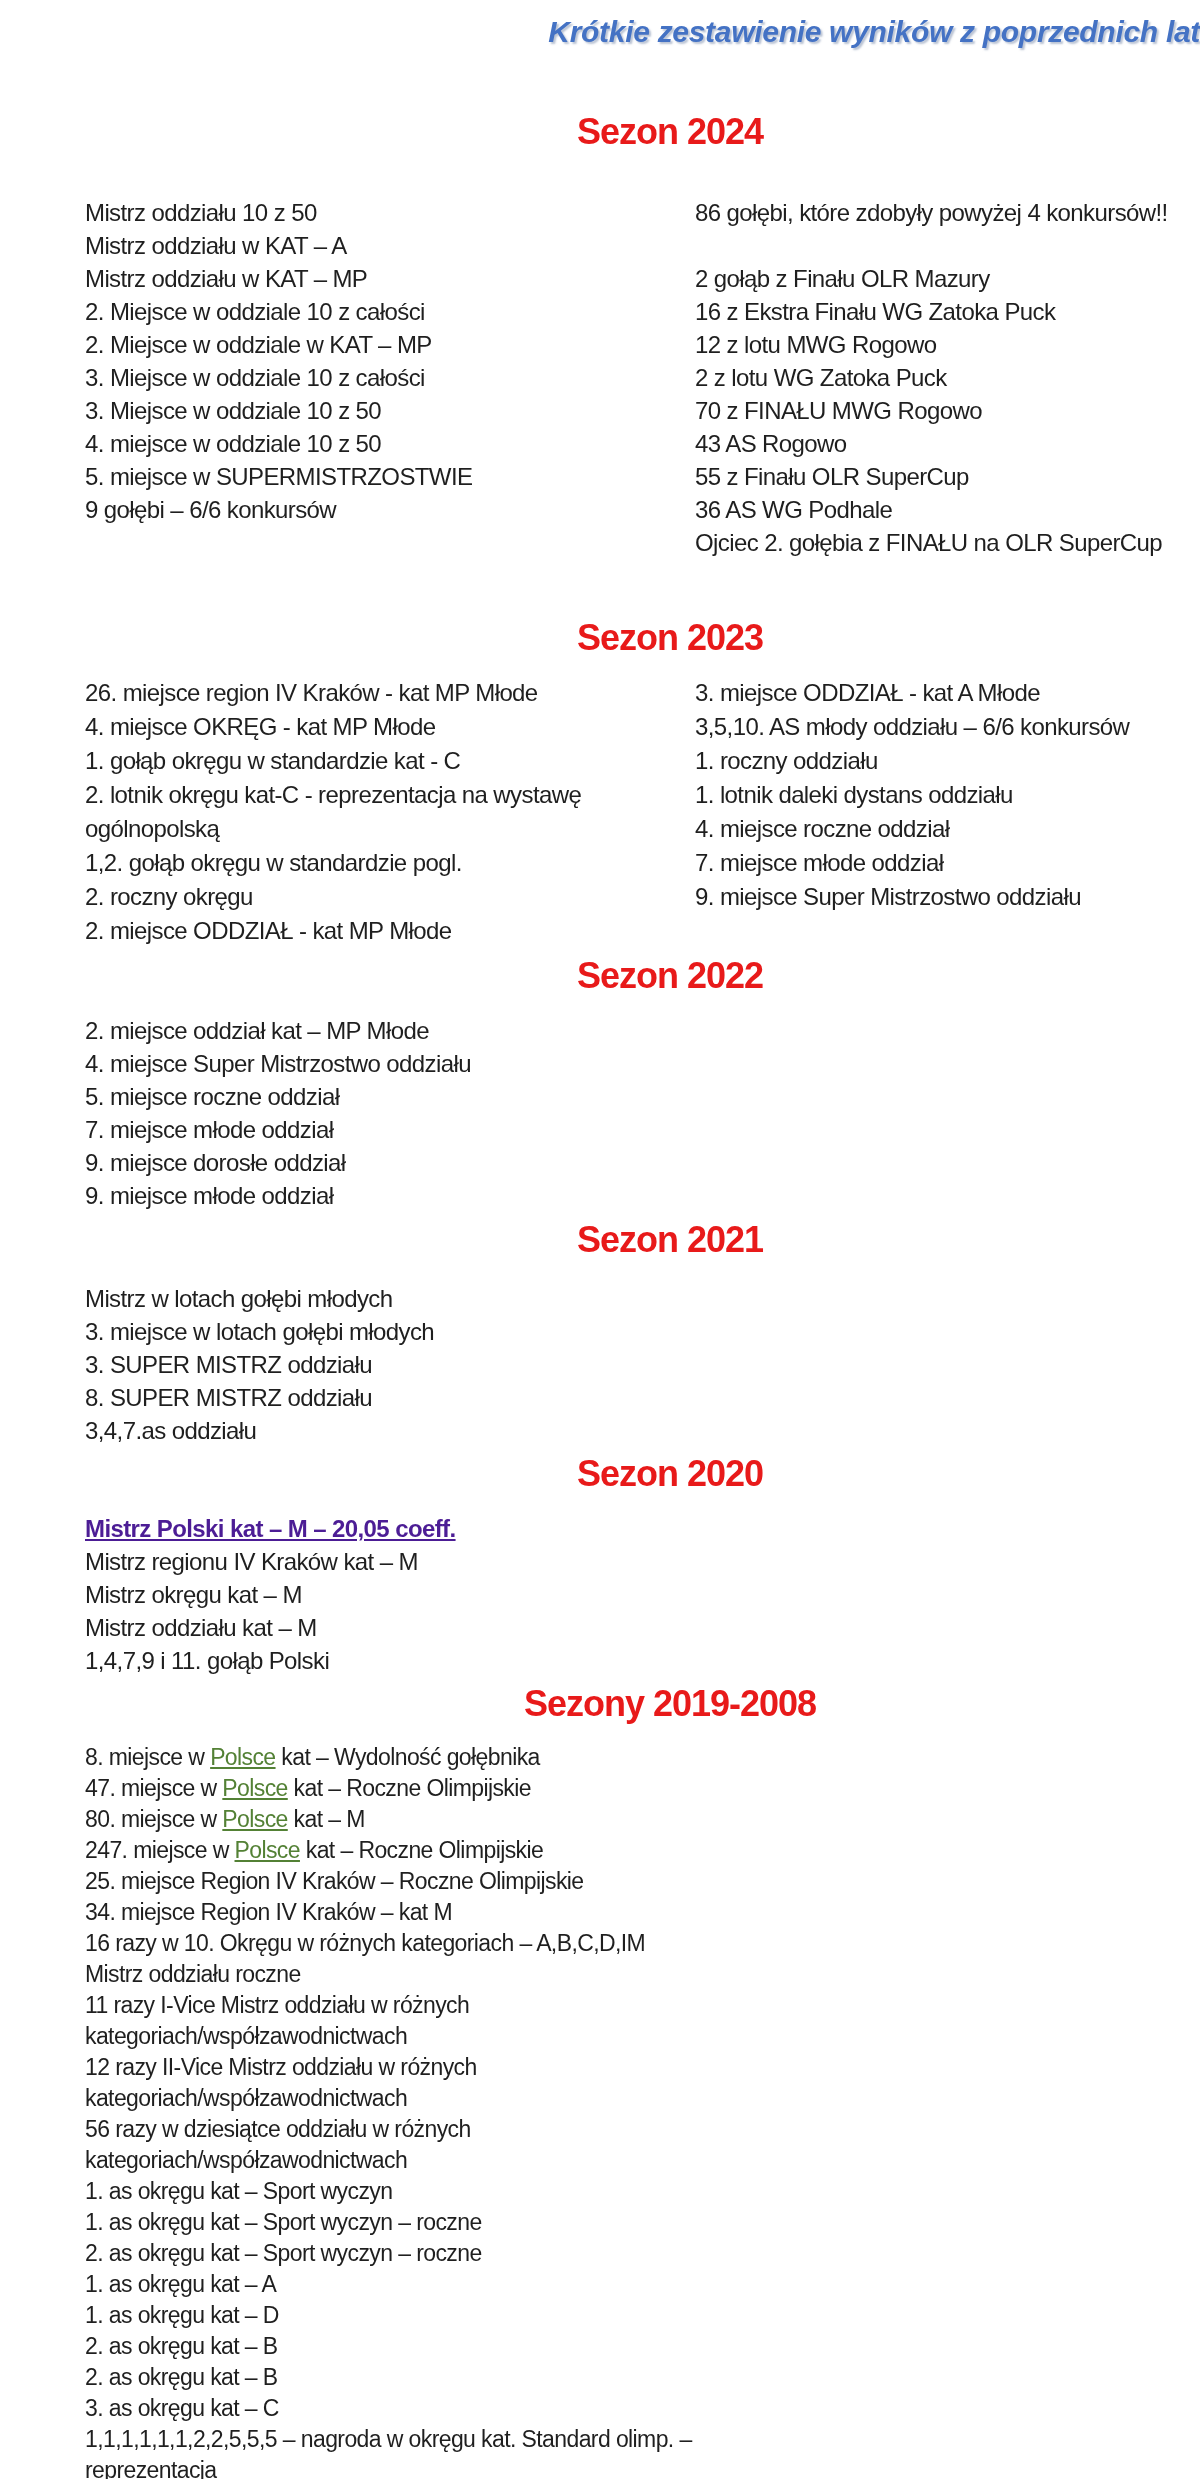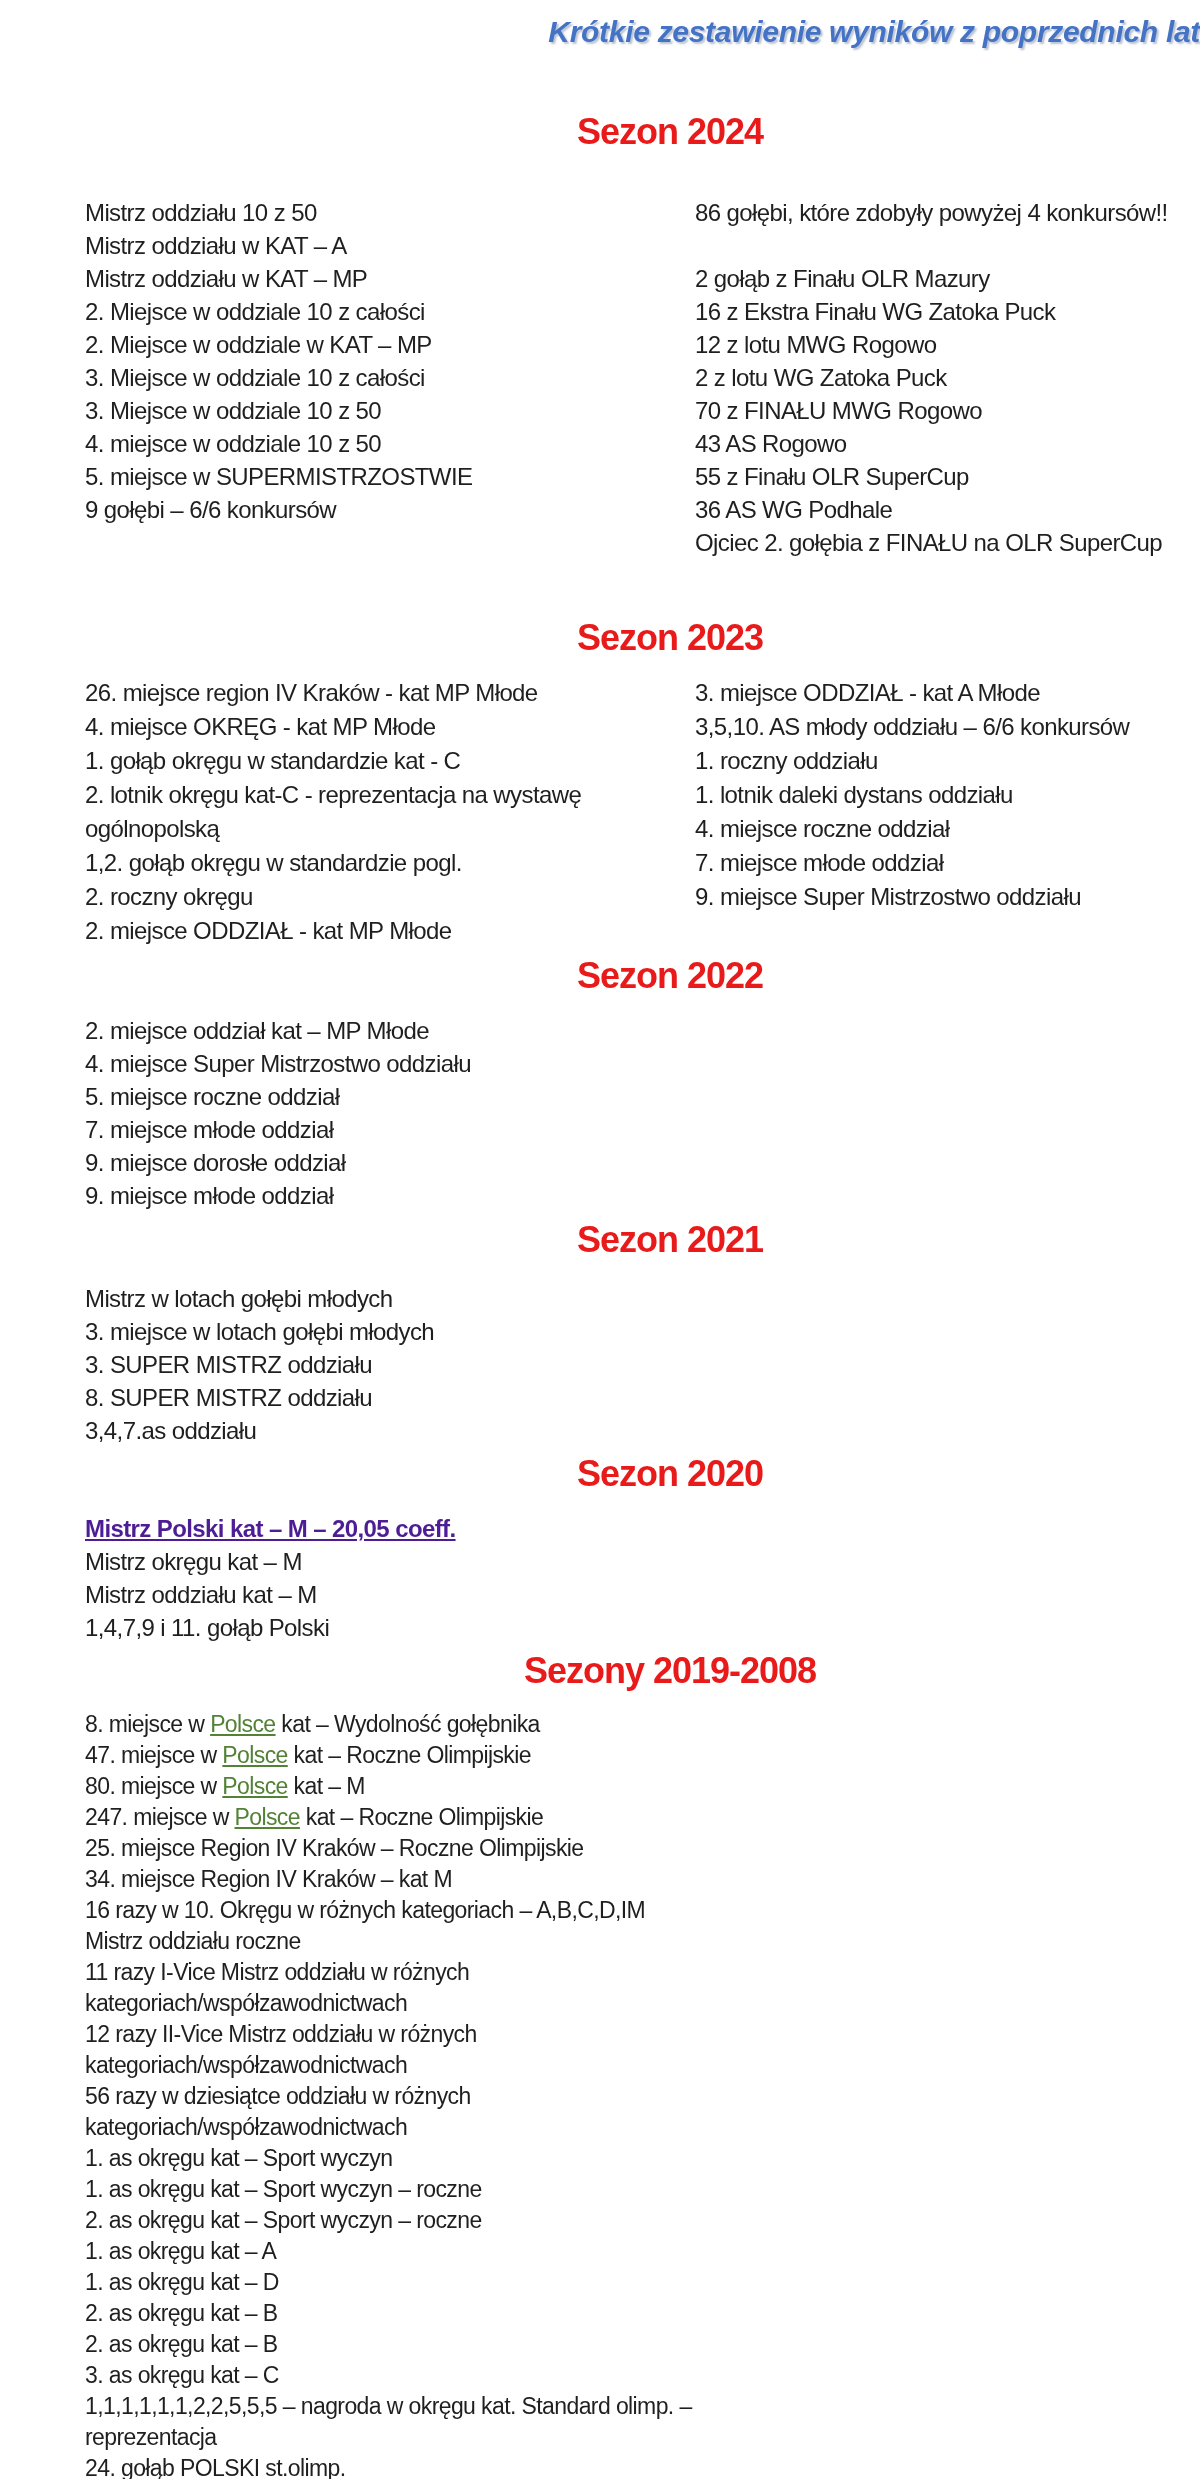--- a/index.html
+++ b/index.html
@@ -155,20 +155,21 @@
         <div class="line">3. SUPER MISTRZ oddziału</div>
         <div class="line">8. SUPER MISTRZ oddziału</div>
         <div class="line">3,4,7.as oddziału</div>
       </div>
     </div>
 
   <h2 class="season" id="h-s2020">Sezon 2020</h2>
   <div class="block" id="c-s2020">
       <div class="col col-0">
         <div class="line emphasis"><span>Mistrz Polski kat – M – 20,05 coeff.</span></div>
+        <div class="line">Mistrz regionu IV Kraków kat – M</div>
         <div class="line">Mistrz okręgu kat – M</div>
         <div class="line">Mistrz oddziału kat – M</div>
         <div class="line">1,4,7,9 i 11. gołąb Polski</div>
       </div>
     </div>
 
   <h2 class="season" id="h-s2008">Sezony 2019-2008</h2>
   <div class="block" id="c-s2008">
       <div class="col col-0">
         <div class="line"><span>8. miejsce w </span><span class="link">Polsce</span><span> kat – Wydolność gołębnika</span></div>

